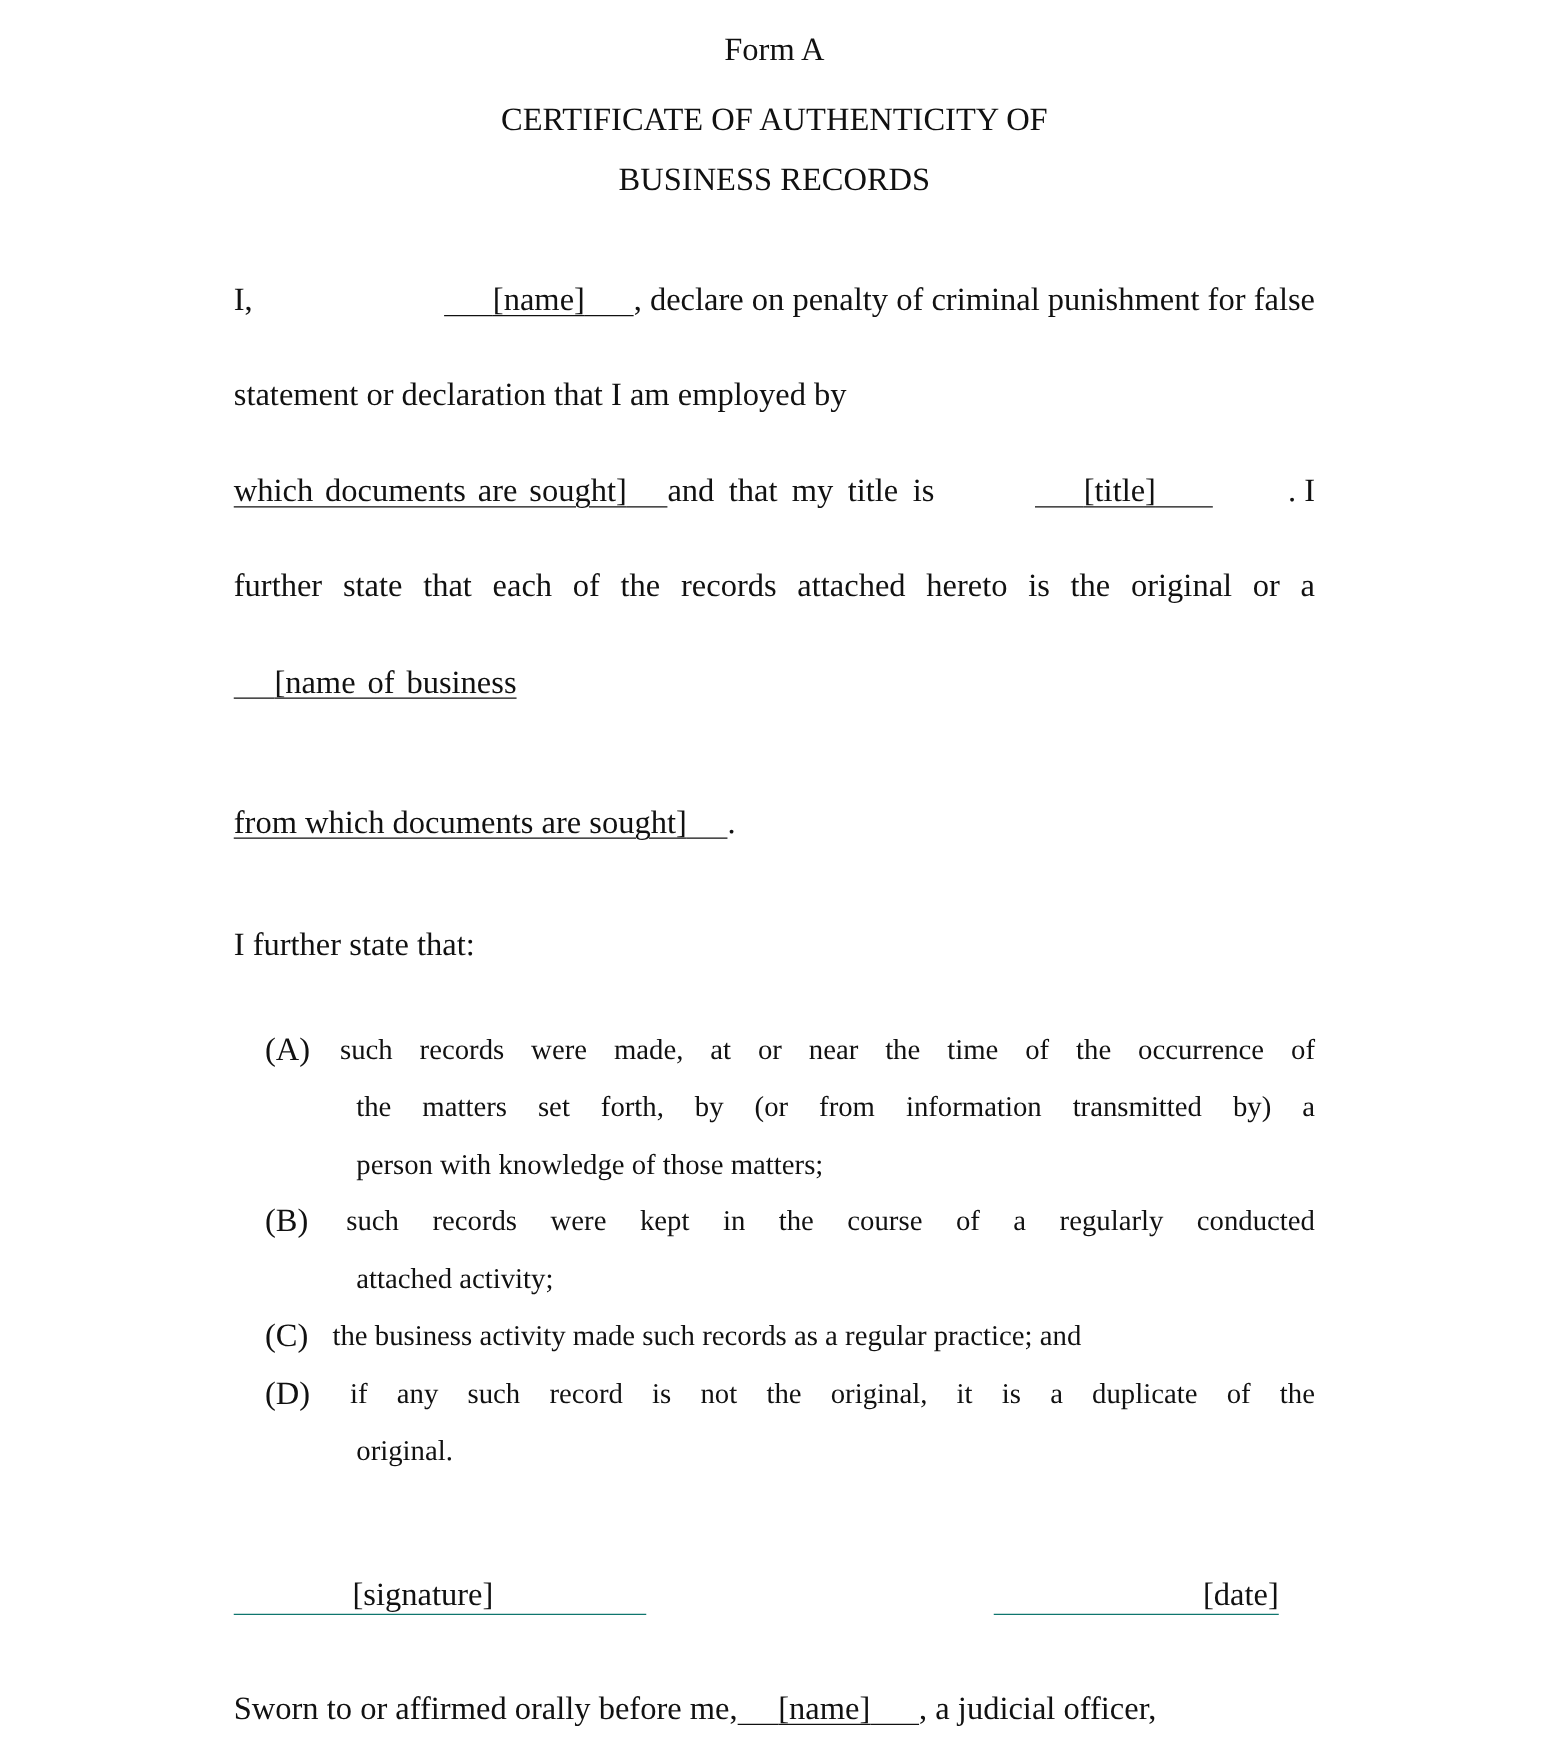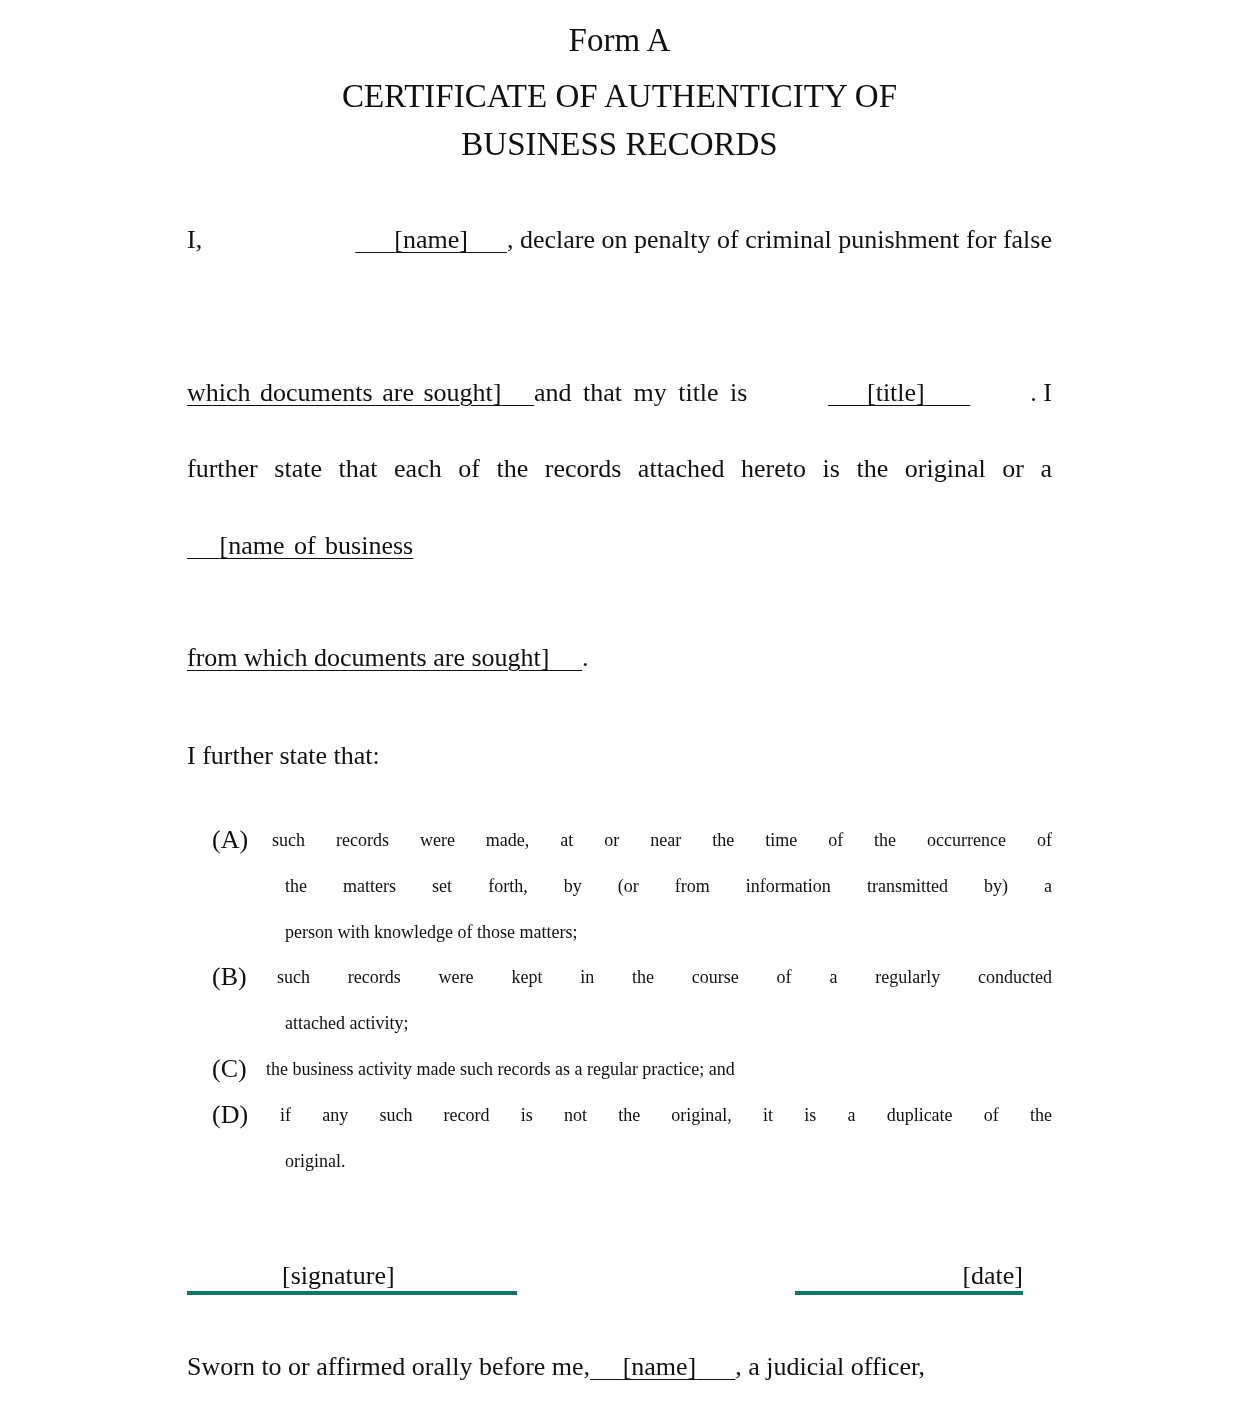--- a/index.html
+++ b/index.html
@@ -19,21 +19,21 @@
       position: absolute;
       left: 187px;
       top: 0;
       width: 865px;
     }
     .heading {
       position: absolute;
       left: 0;
       width: 865px;
       text-align: center;
-      font-size: 33px;
+      font-size: 26px;
       line-height: 30px;
       white-space: nowrap;
     }
     .line {
       position: absolute;
       left: 0;
       width: 865px;
       font-size: 26px;
       line-height: 30px;
       white-space: nowrap;
@@ -49,49 +49,50 @@
       text-underline-offset: 4px;
       white-space: pre;
     }
     .list-label {
       position: absolute;
       font-size: 26px;
       line-height: 30px;
     }
     .list-line {
       position: absolute;
-      font-size: 18px;
+      font-size: 23px;
       line-height: 30px;
       white-space: nowrap;
     }
     .sig-field {
       position: absolute;
       font-size: 26px;
       line-height: 30px;
-      border-bottom: 4px solid #0f766e;
+      border-bottom: 1px solid #0f766e;
       height: 30px;
       font-family: Liberation Serif, serif;
     }
     .sig-field span { position: absolute; top: 0; }
   </style>
 </head>
 <body>
 
 <div class="page">
 
   <div class="heading" style="top:25px;">Form A</div>
   <div class="heading" style="top:81px;">CERTIFICATE OF AUTHENTICITY OF</div>
   <div class="heading" style="top:129px;">BUSINESS RECORDS</div>
 
   <div class="line justify" style="top:225px;">
     <span>I,</span>
     <span><span class="u">      <span>[name]</span>      </span><span>, declare on penalty of criminal punishment for false</span></span>
   </div>
 
   <div class="line justify" style="top:301px;">
+    <span>statement or declaration that I am employed by</span>
   </div>
 
   <div class="line" style="top:378px;">
     <span class="u"><span style="word-spacing:3px;">which documents are sought]</span>     </span><span style="word-spacing:5px;margin-top:48px;">and that my title is</span>
     <span style="position:absolute; left:641px; top:0;"><span class="u">      <span>[title]</span>       </span></span>
     <span style="position:absolute; right:0; top:0;">. I</span>
   </div>
 
   <div class="line" style="top:454px; text-align:justify; text-align-last:justify;">further state that each of the records attached hereto is the original or a</div>
 

